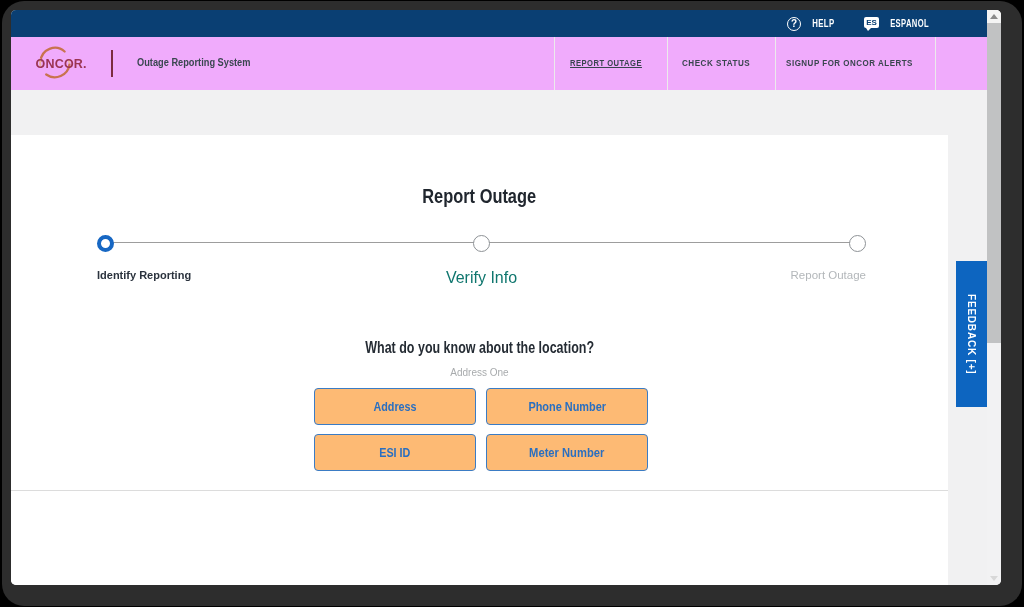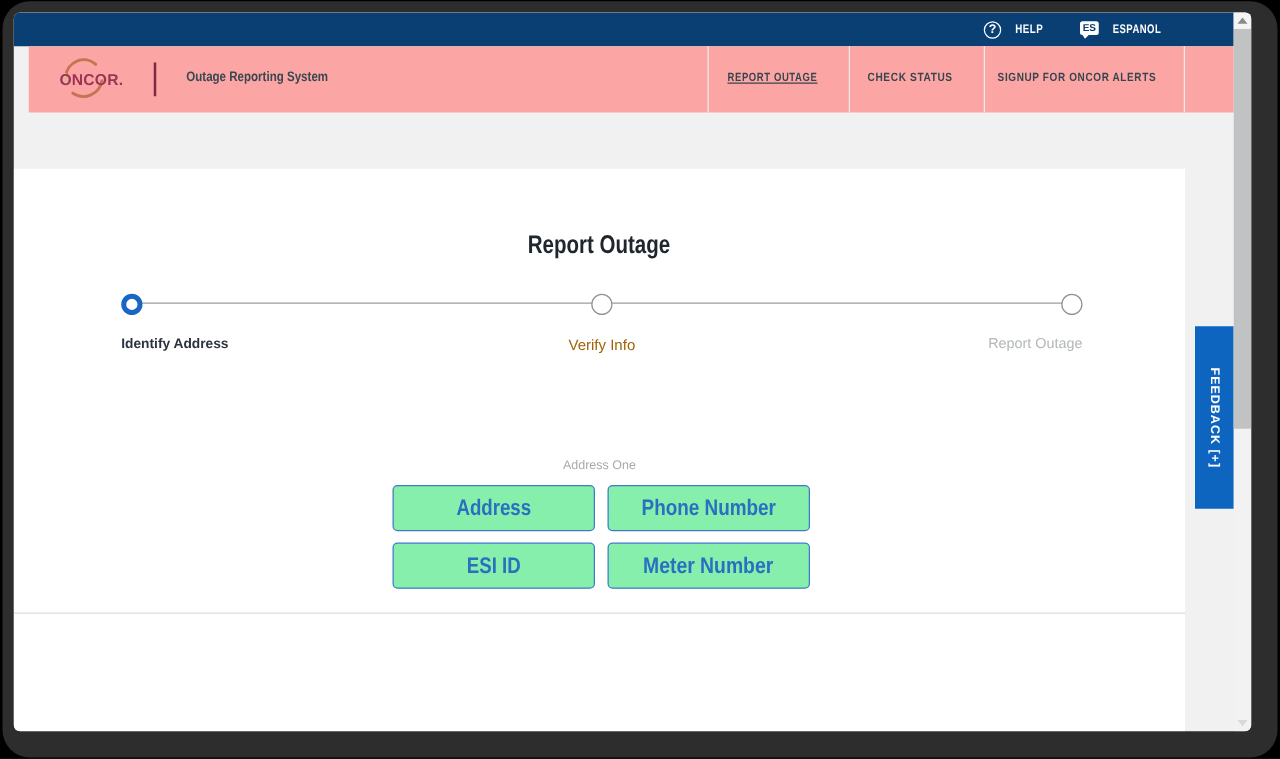--- a/index.html
+++ b/index.html
@@ -13,21 +13,21 @@
   .topbar { position:absolute; left:0; top:0; width:976px; height:27px; background:#0a3f73; }
   .helpwrap { position:absolute; top:0; height:27px; display:flex; align-items:center; }
   .help-ic { width:14px; height:14px; border:1.5px solid #fff; border-radius:50%;
     color:#fff; font-size:10px; font-weight:bold; text-align:center; line-height:11.5px; }
   .tb-txt { color:#fff; font-weight:bold; font-size:10px; letter-spacing:0.5px; transform:scaleX(0.78); }
   .es-ic { position:relative; margin-top:-2px; width:15px; height:11px; background:#fff; border-radius:2px;
     color:#0a3f73; font-weight:bold; font-size:8px; text-align:center; line-height:11px; }
   .es-ic:after { content:""; position:absolute; left:2px; bottom:-3px; width:0; height:0;
     border-left:2px solid transparent; border-right:3px solid transparent; border-top:3px solid #fff; }
   
-  .header { position:absolute; left:12px; top:27px; width:976px; height:53px; background:#fca5a5;padding-left:32px; }
+  .header { position:absolute; left:0; top:27px; width:976px; height:53px; background:#f0abfc;padding-left:32px; }
   .navdiv { position:absolute; top:0; width:1px; height:53px; background:#ebebeb; }
   .navitem { position:absolute; top:-1.5px; height:53px; display:flex; align-items:center; justify-content:center;
     font-size:9.5px; font-weight:bold; color:#39454e; letter-spacing:0.6px; white-space:nowrap; }
   .logo { position:absolute; left:24px; top:8px; }
   .ors { position:absolute; left:126px; top:-1.5px; height:53px; display:flex; align-items:center;
     font-size:11px; font-weight:bold; color:#3a4750; }
   .mline { position:absolute; left:100px; top:13px; width:2px; height:27px; background:#7c2b3f; }
   
   .card { position:absolute; left:0; top:125px; width:937px; height:450px; background:#fff; }
   .h1 { position:absolute; left:0; top:174px; width:937px; text-align:center;
@@ -37,22 +37,22 @@
   .dot-a { position:absolute; left:85.5px; top:224.5px; width:17px; height:17px; border-radius:50%;
     background:#fff; border:4.5px solid #1767c3; }
   .dot-i { position:absolute; top:224.5px; width:17px; height:17px; border-radius:50%;
     background:#fff; border:1.5px solid #8e9296; }
   .slabel { position:absolute; top:259px; font-size:11.5px; }
   .q { position:absolute; left:0; top:329px; width:937px; text-align:center;
     font-size:16px; font-weight:bold; color:#252c34; }
   .q span { display:inline-block; transform:scaleX(0.78); transform-origin:center; }
   .sel { position:absolute; left:0; top:357px; width:937px; text-align:center;
     font-size:10px; color:#a8abad; }
-  .btn { position:absolute; width:162px; height:37px; background:#86efac;
-    border:1.4px solid #3b7cc4; border-radius:4px; color:#2a6fc0; font-weight:bold; font-size:18px;
+  .btn { position:absolute; width:162px; height:37px; background:#fdba74;
+    border:1.4px solid #3b7cc4; border-radius:4px; color:#2a6fc0; font-weight:bold; font-size:13px;
     display:flex; align-items:center; justify-content:center; }
   .btn span { display:inline-block; transform:scaleX(0.83); transform-origin:center; }
   .sep { position:absolute; left:0; top:480px; width:937px; height:1px; background:#dcdcdc; }
   .next { position:absolute; left:389px; top:523px; width:161px; height:38px;
     background:#b6b6b6; border-radius:4px; color:#fff; font-weight:bold; font-size:13.5px;
     letter-spacing:1.2px; display:flex; align-items:center; justify-content:center; }
   .next span { display:inline-block; transform:scaleX(0.88); transform-origin:center; }
   
   .feedback { position:absolute; left:945px; top:251px; width:31px; height:146px; background:#0d65c0;
     color:#fff; display:flex; align-items:center; justify-content:center; }
@@ -109,23 +109,24 @@
         <span style="display:inline-block; transform:scaleX(0.84);">SIGNUP FOR ONCOR ALERTS</span>
       </div>
   </div>
 
   <div class="card"></div>
   <div class="h1"><span>Report Outage</span></div>
   <div class="stepline"></div>
   <div class="dot-a"></div>
   <div class="dot-i" style="left:462px;"></div>
   <div class="dot-i" style="left:838px;"></div>
-  <div class="slabel" style="left:86px; font-weight:bold; font-size:11px; color:#2b333e;">Identify Address</div>
-  <div class="slabel" style="left:420px; width:101px; text-align:center; color:#a16207; font-size:12px;">Verify Info</div>
+  <div class="slabel" style="left:86px; font-weight:bold; font-size:11px; color:#2b333e;">Identify Reporting</div>
+  <div class="slabel" style="left:420px; width:101px; text-align:center; color:#0f766e; font-size:16px;">Verify Info</div>
   <div class="slabel" style="left:755px; width:100px; text-align:right; color:#b3b7ba;">Report Outage</div>
+  <div class="q"><span>What do you know about the location?</span></div>
   <div class="sel">Address One</div>
   <div class="btn" style="left:303px; top:378px;">
       <span>Address</span>
     </div>
   <div class="btn" style="left:475px; top:378px;">
       <span style="transform:scaleX(0.84);">Phone Number</span>
     </div>
   <div class="btn" style="left:303px; top:424px;">
       <span>ESI ID</span>
     </div>

